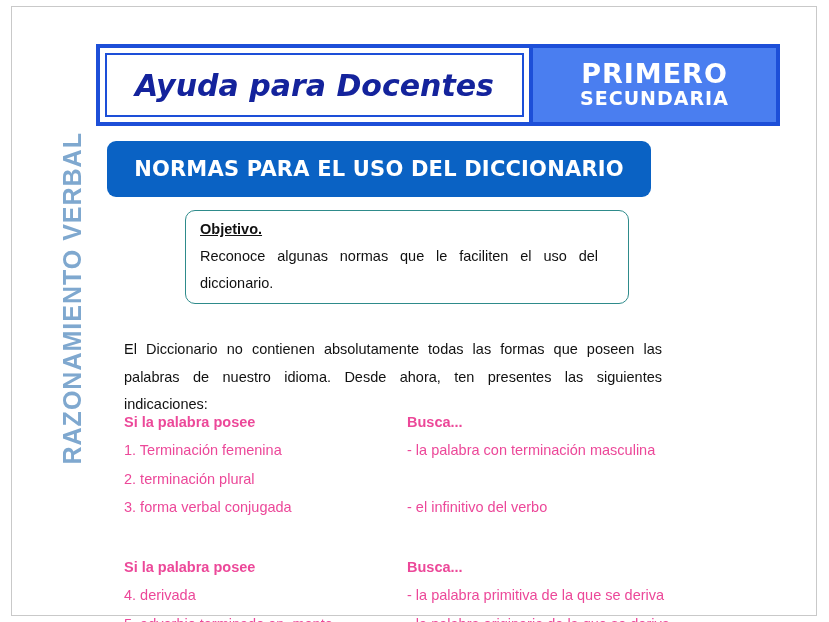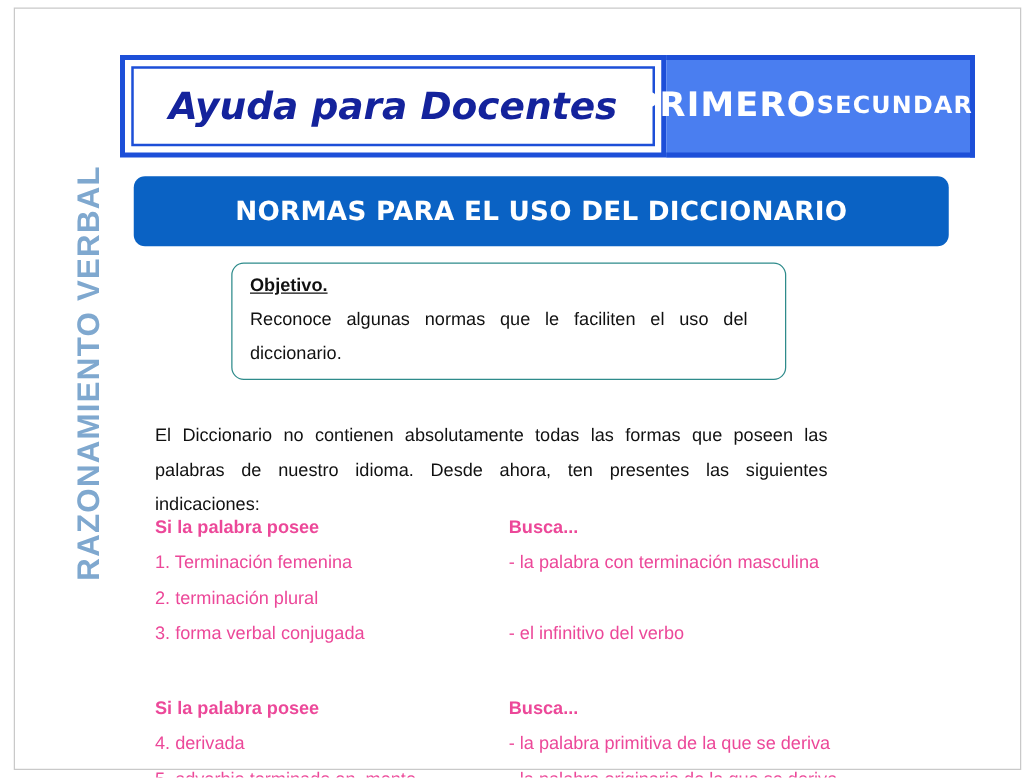--- a/index.html
+++ b/index.html
@@ -91,21 +91,21 @@
   .banner-right {
     position: absolute;
     left: 437px; top: 0;
     width: 247px;
     height: 82px;
     background: #4a7ef0;
     border: 4px solid #1d4fd8;
     border-left: none;
     box-sizing: border-box;
     display: flex;
-    flex-direction: row;
+    flex-direction: column;
     align-items: center;
     justify-content: center;
   }
   .grade-primary {
     font-family: "DejaVu Sans", sans-serif;
     font-weight: bold;
     font-size: 27px;
     color: #ffffff;
     letter-spacing: 1px;
     line-height: 1.05;
@@ -124,21 +124,21 @@
     top: 10px;
     width: 74px;
     height: 74px;
   }
 
   
   .title-bar {
     position: absolute;
     left: 107px;
     top: 141px;
-    width: 652px;
+    width: 544px;
     height: 56px;
     background: #0a62c4;
     border-radius: 9px;
     display: flex;
     align-items: center;
     justify-content: center;
   }
   .title-bar-text {
     font-family: "DejaVu Sans", sans-serif;
     font-weight: bold;

